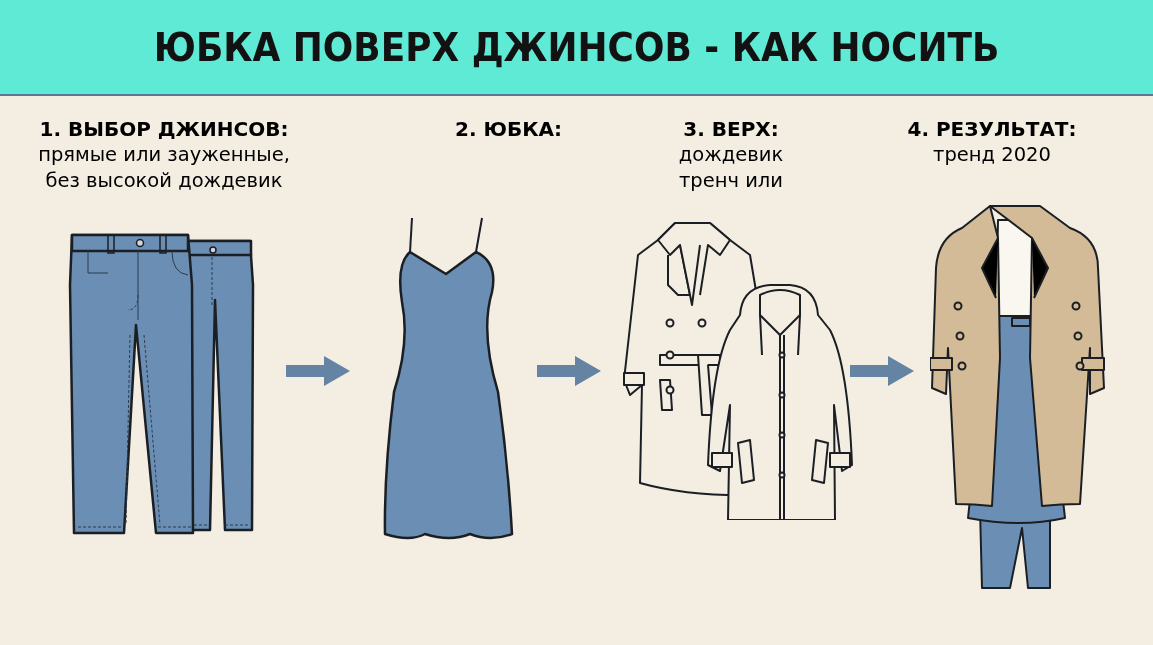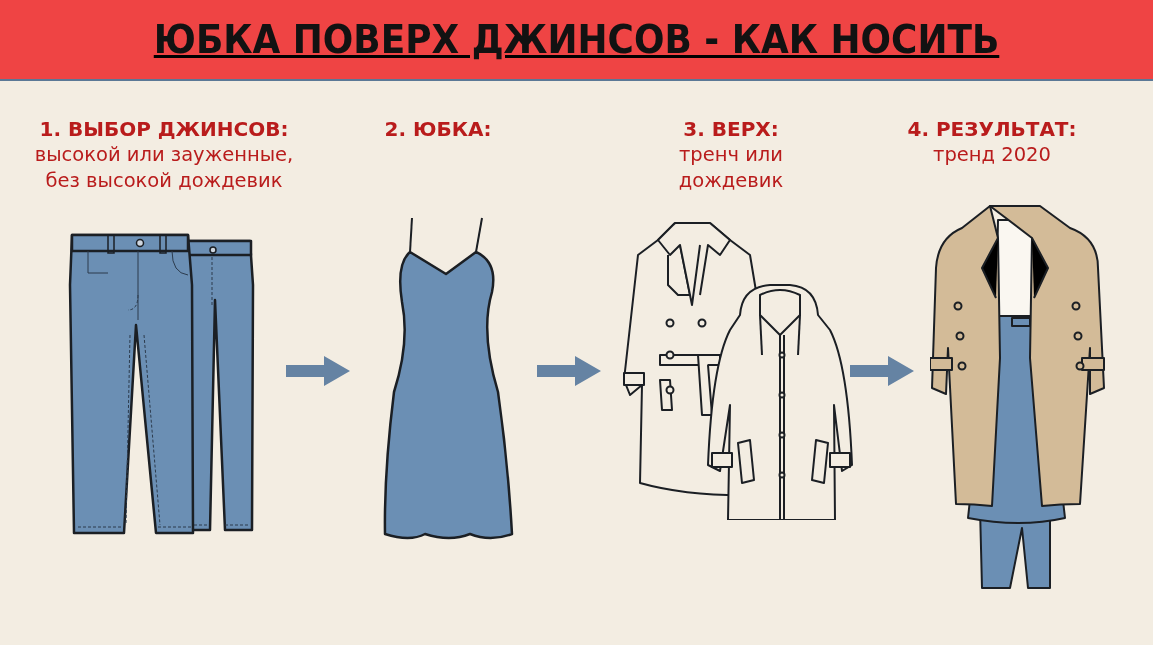--- a/index.html
+++ b/index.html
@@ -3,69 +3,69 @@
   <meta charset="utf-8">
   <style>
     * { margin: 0; padding: 0; box-sizing: border-box; }
     html, body { width: 1153px; height: 645px; overflow: hidden; }
     body {
       background: #f3ede2;
       font-family: "DejaVu Sans", sans-serif;
       position: relative;
     }
     .header {
-      position: absolute; left: 0; top: 0; width: 1153px; height: 81px;
-      background: #ef4444;
+      position: absolute; left: 0; top: 0; width: 1153px; height: 96px;
+      background: #5eead4;
       border-bottom: 2px solid #5b7896;
-      display: flex; align-items: center; justify-content: center; text-decoration: underline;
+      display: flex; align-items: center; justify-content: center;
     }
     .header h1 {
       font-family: "DejaVu Sans", sans-serif;
       font-weight: bold;
       font-size: 39px;
       letter-spacing: 0px;
       color: #121212;
       transform: scaleX(0.92);
       white-space: nowrap;
     }
     .step-text {
       position: absolute; top: 116px; text-align: center;
-      color: #b91c1c;
+      color: #000000;
     }
     .step-title {
       font-weight: bold; font-size: 20px; line-height: 26px;
       white-space: nowrap;
     }
     .step-desc {
       font-size: 19.5px; line-height: 26px; white-space: nowrap;
     }
     .art { position: absolute; }
     .arrow { position: absolute; }
   </style>
 </head>
 <body>
 
 <div class="header">
   <h1>ЮБКА ПОВЕРХ ДЖИНСОВ - КАК НОСИТЬ</h1>
 </div>
 
 <div class="step-text" style="left:0; width:328px;">
   <div class="step-title">1. ВЫБОР ДЖИНСОВ:</div>
-  <div class="step-desc">высокой или зауженные,</div>
+  <div class="step-desc">прямые или зауженные,</div>
   <div class="step-desc">без высокой дождевик</div>
 </div>
 
-<div class="step-text" style="left:322px; width:232px;">
+<div class="step-text" style="left:330px; width:232px;text-align:right;">
   <div class="step-title">2. ЮБКА:</div>
 </div>
 
 <div class="step-text" style="left:656px; width:150px;">
   <div class="step-title">3. ВЕРХ:</div>
+  <div class="step-desc">дождевик</div>
   <div class="step-desc">тренч или</div>
-  <div class="step-desc">дождевик</div>
 </div>
 
 <div class="step-text" style="left:877px; width:230px;">
   <div class="step-title">4. РЕЗУЛЬТАТ:</div>
   <div class="step-desc">тренд 2020</div>
 </div>
 
 <svg class="art" style="left:60px; top:225px;" width="200" height="320" viewBox="0 0 200 320">
 
   <g stroke="#1b1f24" stroke-width="2.5" fill="#6b8fb4" stroke-linejoin="round">

